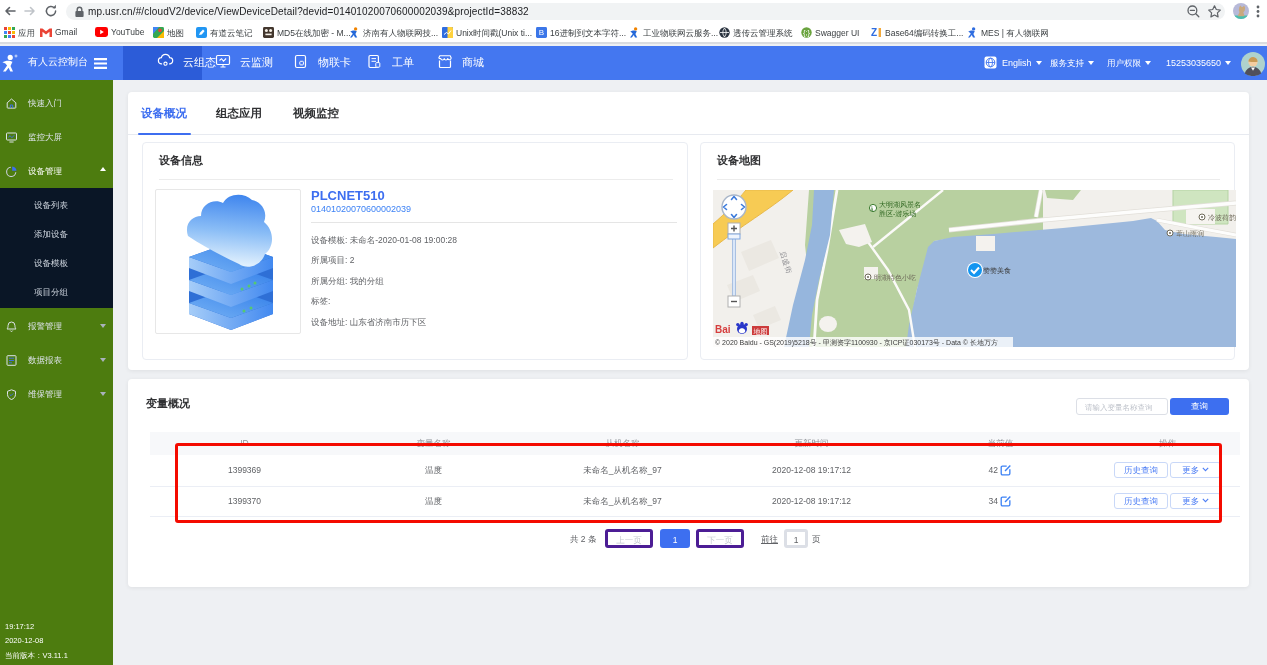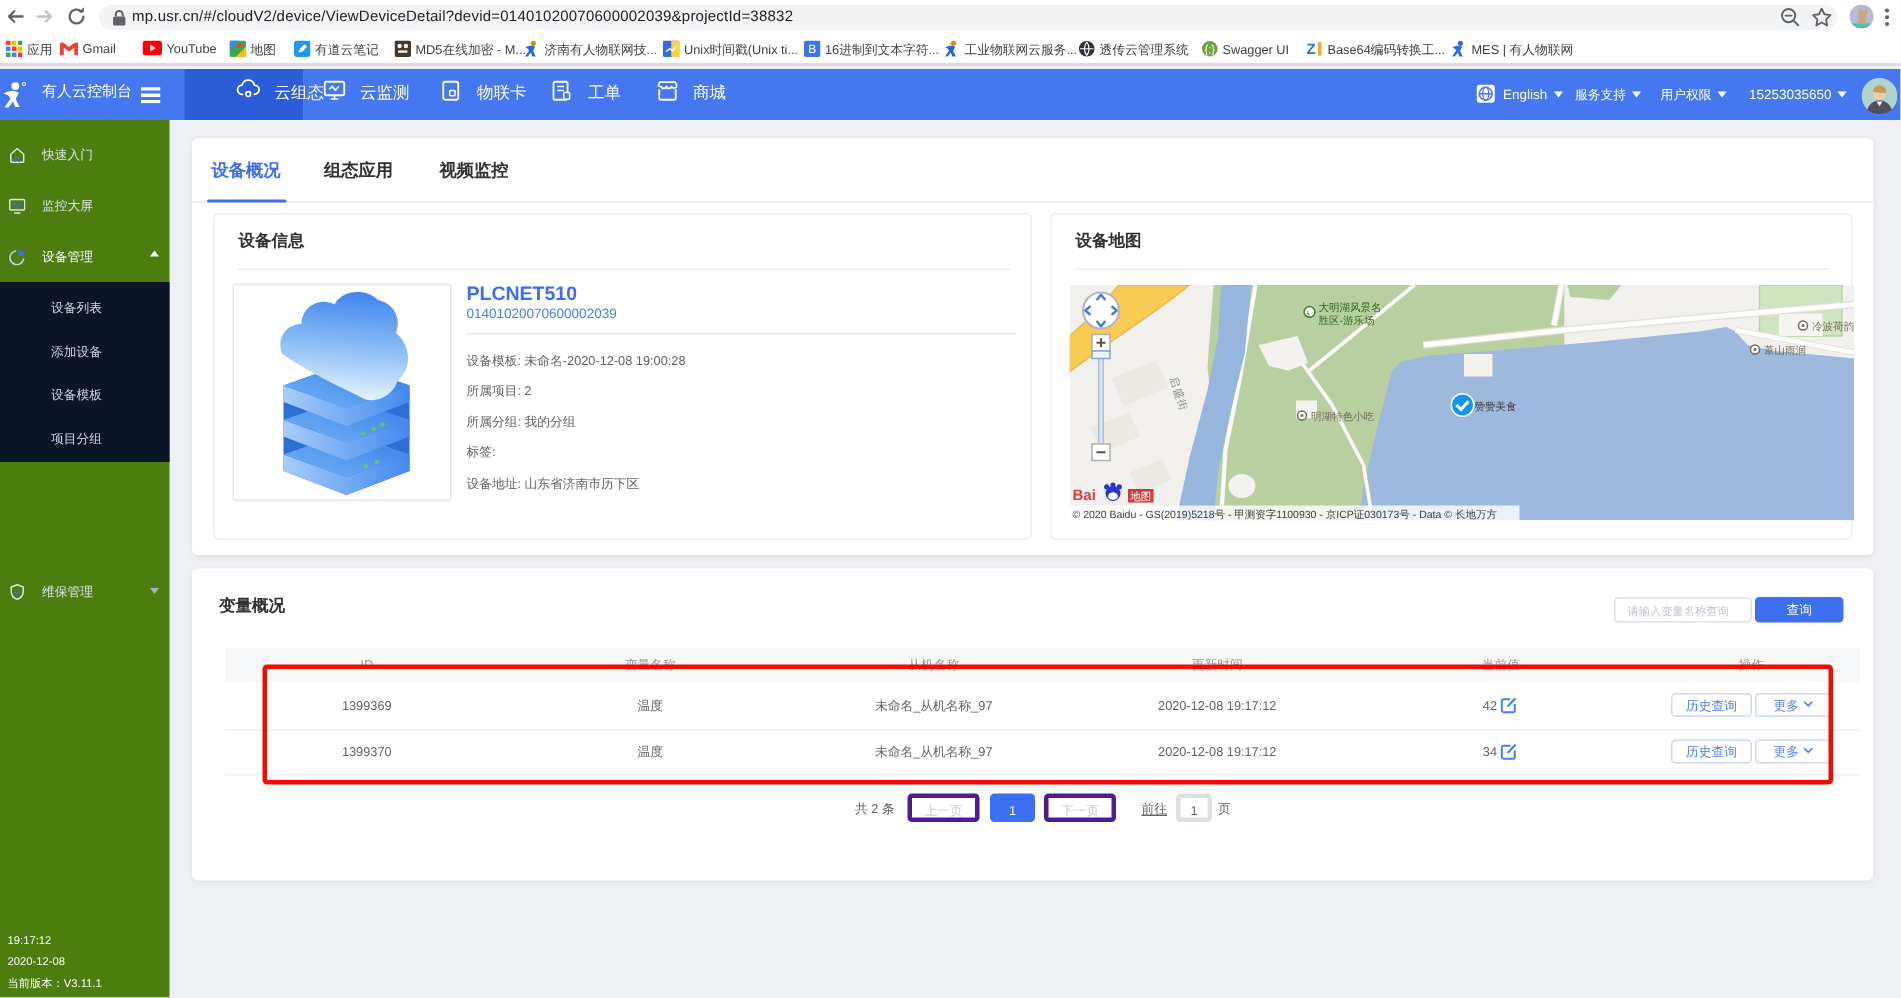--- a/index.html
+++ b/index.html
@@ -247,20 +247,36 @@
         <path d="M4.8 1.3a4.6 4.6 0 1 0 5 5" stroke="#c9cfd8" stroke-width="1.1" fill="none"></path>
         <path d="M6.2 0.5a4.8 4.8 0 0 1 4.3 4.3H6.2z" fill="#3d6ef0"></path>
       </svg>
       <span class="txt" style="color:#fff">设备管理</span>
       <span class="scaret up"></span>
     </div>
   <div class="ssub" style="top:111px">设备列表</div>
   <div class="ssub" style="top:140px">添加设备</div>
   <div class="ssub" style="top:169px">设备模板</div>
   <div class="ssub" style="top:198px">项目分组</div>
+  <div class="sitem" style="top:229px">
+      <svg width="11" height="11" viewBox="0 0 11 11">
+        <path d="M5.5 1a3.4 3.4 0 0 1 3.4 3.4c0 2 .6 3 1.1 3.6H1c.5-.6 1.1-1.6 1.1-3.6A3.4 3.4 0 0 1 5.5 1z" stroke="#dde3ea" stroke-width="1" fill="none" stroke-linejoin="round"></path>
+        <path d="M4.3 9.6a1.3 1.3 0 0 0 2.4 0" stroke="#dde3ea" stroke-width="1" fill="none"></path>
+      </svg>
+      <span class="txt">报警管理</span>
+      <span class="scaret dn"></span>
+    </div>
+  <div class="sitem" style="top:263px">
+      <svg width="11" height="11" viewBox="0 0 11 11">
+        <rect x="1" y="0.7" width="9" height="9.6" rx="0.8" stroke="#dde3ea" stroke-width="1" fill="none"></rect>
+        <path d="M3 3.2h5M3 5.5h5M3 7.8h3" stroke="#3d6ef0" stroke-width=".9"></path>
+      </svg>
+      <span class="txt">数据报表</span>
+      <span class="scaret dn"></span>
+    </div>
   <div class="sitem" style="top:297px">
       <svg width="11" height="11" viewBox="0 0 11 11">
         <path d="M5.5.8l4 1.5v3c0 2.6-1.7 4.4-4 5.2-2.3-.8-4-2.6-4-5.2v-3z" stroke="#dde3ea" stroke-width="1" fill="none" stroke-linejoin="round"></path>
         <path d="M3.7 5.4l1.3 1.3 2.3-2.3" stroke="#3d6ef0" stroke-width=".9" fill="none"></path>
       </svg>
       <span class="txt">维保管理</span>
       <span class="scaret dn"></span>
     </div>
   <div id="sfoot">19:17:12<br>2020-12-08<br>当前版本：V3.11.1</div>
 </div>
@@ -311,21 +327,21 @@
             <circle cx="88" cy="74" r="1.5"></circle>
             <circle cx="95" cy="71" r="1.5"></circle>
           </g>
         <path d="M32 46 C28 34 36 26 45 26 C45 14 58 8 67 13 C72 3 88 2 96 10 C106 12 112 22 108 32 C118 40 119 56 109 64 C105 76 91 80 83 74 C66 66 47 56 32 46 Z" fill="url(#gcloud)"></path>
       </g>
     </svg>
   </div>
   <div class="abs" style="left:168px;top:45px;font-size:13px;font-weight:bold;color:#3d6ef0;">PLCNET510</div>
   <div class="abs" style="left:168px;top:61px;font-size:9px;color:#3d82f5;">01401020070600002039</div>
   <div class="abs" style="left:168px;top:79px;width:366px;height:1px;background:#e5e5e5;"></div>
-  <div class="irow" style="top:92px">设备模板: 未命名-2020-12-08 19:00:28</div>
+  <div class="irow" style="top:92px">设备模板: 未命名-2020-01-08 19:00:28</div>
   <div class="irow" style="top:112px">所属项目: 2</div>
   <div class="irow" style="top:133px">所属分组: 我的分组</div>
   <div class="irow" style="top:153px">标签:</div>
   <div class="irow" style="top:174px">设备地址: 山东省济南市历下区</div>
 </div>
 
 <div class="panel" style="left:700px;width:535px;">
   <div class="ptitle">设备地图</div>
   <div class="pline" style="width:503px"></div>
   <div class="abs" style="left:12px;top:47px;width:523px;height:157px;overflow:hidden;">

